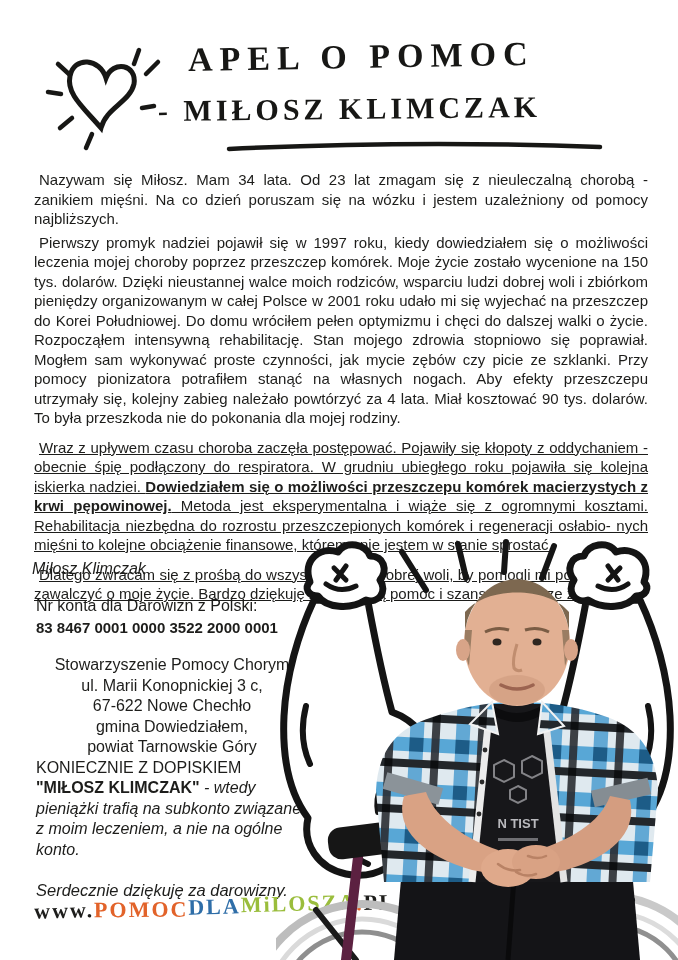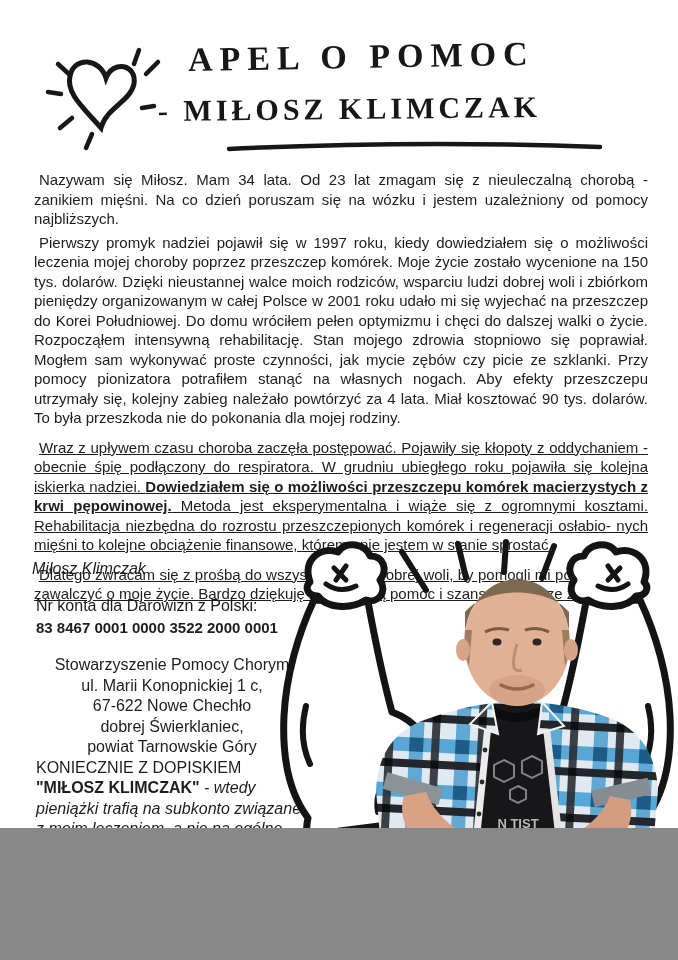--- a/index.html
+++ b/index.html
@@ -1,17 +1,17 @@
 <!DOCTYPE html>
 <html><head>
 <meta charset="utf-8">
 <style>
   html,body{margin:0;padding:0;background:#888;}
   .page{
-    position:relative;width:678px;height:828px;margin:0 auto;
+    position:relative;width:678px;height:960px;margin:0 auto;
     background:#ffffff;overflow:hidden;
     font-family:"Liberation Sans",sans-serif;color:#1d1d1b;
   }
   
   .hand{font-family:cursive;font-weight:700;color:#171715;}
   .title1{position:absolute;left:188px;top:38px;font-size:34px;letter-spacing:7px;transform:rotate(-1deg);white-space:nowrap;}
   .title2{position:absolute;left:158px;top:92px;font-size:30px;letter-spacing:4px;transform:rotate(-0.6deg);white-space:nowrap;}
   .underline-svg{position:absolute;left:226px;top:138px;}
   .heart-svg{position:absolute;left:42px;top:44px;}
   
@@ -66,23 +66,23 @@
     <p class="gap"><span>Wraz z upływem czasu choroba zaczęła postępować. Pojawiły się kłopoty z oddychaniem - obecnie śpię podłączony do respiratora. W grudniu ubiegłego roku pojawiła się kolejna iskierka nadziei. </span><b>Dowiedziałem się o możliwości przeszczepu komórek macierzystych z krwi pępowinowej.</b><span> Metoda jest eksperymentalna i wiąże się z ogromnymi kosztami. Rehabilitacja niezbędna do rozrostu przeszczepionych komórek i regeneracji osłabio- nych mięśni to kolejne obciążenie finansowe, któremu nie jestem w stanie sprostać.</span></p>
     <p class="gap">Dlatego zwracam się z prośbą do wszystkich ludzi dobrej woli, by pomogli mi po raz kolejny zawalczyć o moje życie. Bardzo dziękuję za okazaną pomoc i szansę na lepsze życie.</p>
   </div>
   <div class="signature">Miłosz Klimczak</div>
 
   <div class="leftcol">
     <div class="acct-label">Nr konta dla Darowizn z Polski:</div>
     <div class="acct-number">83 8467 0001 0000 3522 2000 0001</div>
     <div class="org">
       <div>Stowarzyszenie Pomocy Chorym</div>
-      <div>ul. Marii Konopnickiej 1 c,</div>
+      <div>ul. Marii Konopnickiej 3 c,</div>
       <div>67-622 Nowe Chechło</div>
-      <div>dobrej Świerklaniec,</div>
+      <div>gmina Dowiedziałem,</div>
       <div>powiat Tarnowskie Góry</div>
     </div>
     <div class="note">
       <div>KONIECZNIE Z DOPISKIEM</div>
       <div><span class="nm">"MIŁOSZ KLIMCZAK"</span><span class="it"> - wtedy pieniążki trafią na subkonto związane z moim leczeniem, a nie na ogólne konto.</span></div>
     </div>
     <div class="thanks">Serdecznie dziękuję za darowizny.</div>
   </div>
 
   <div class="url">

